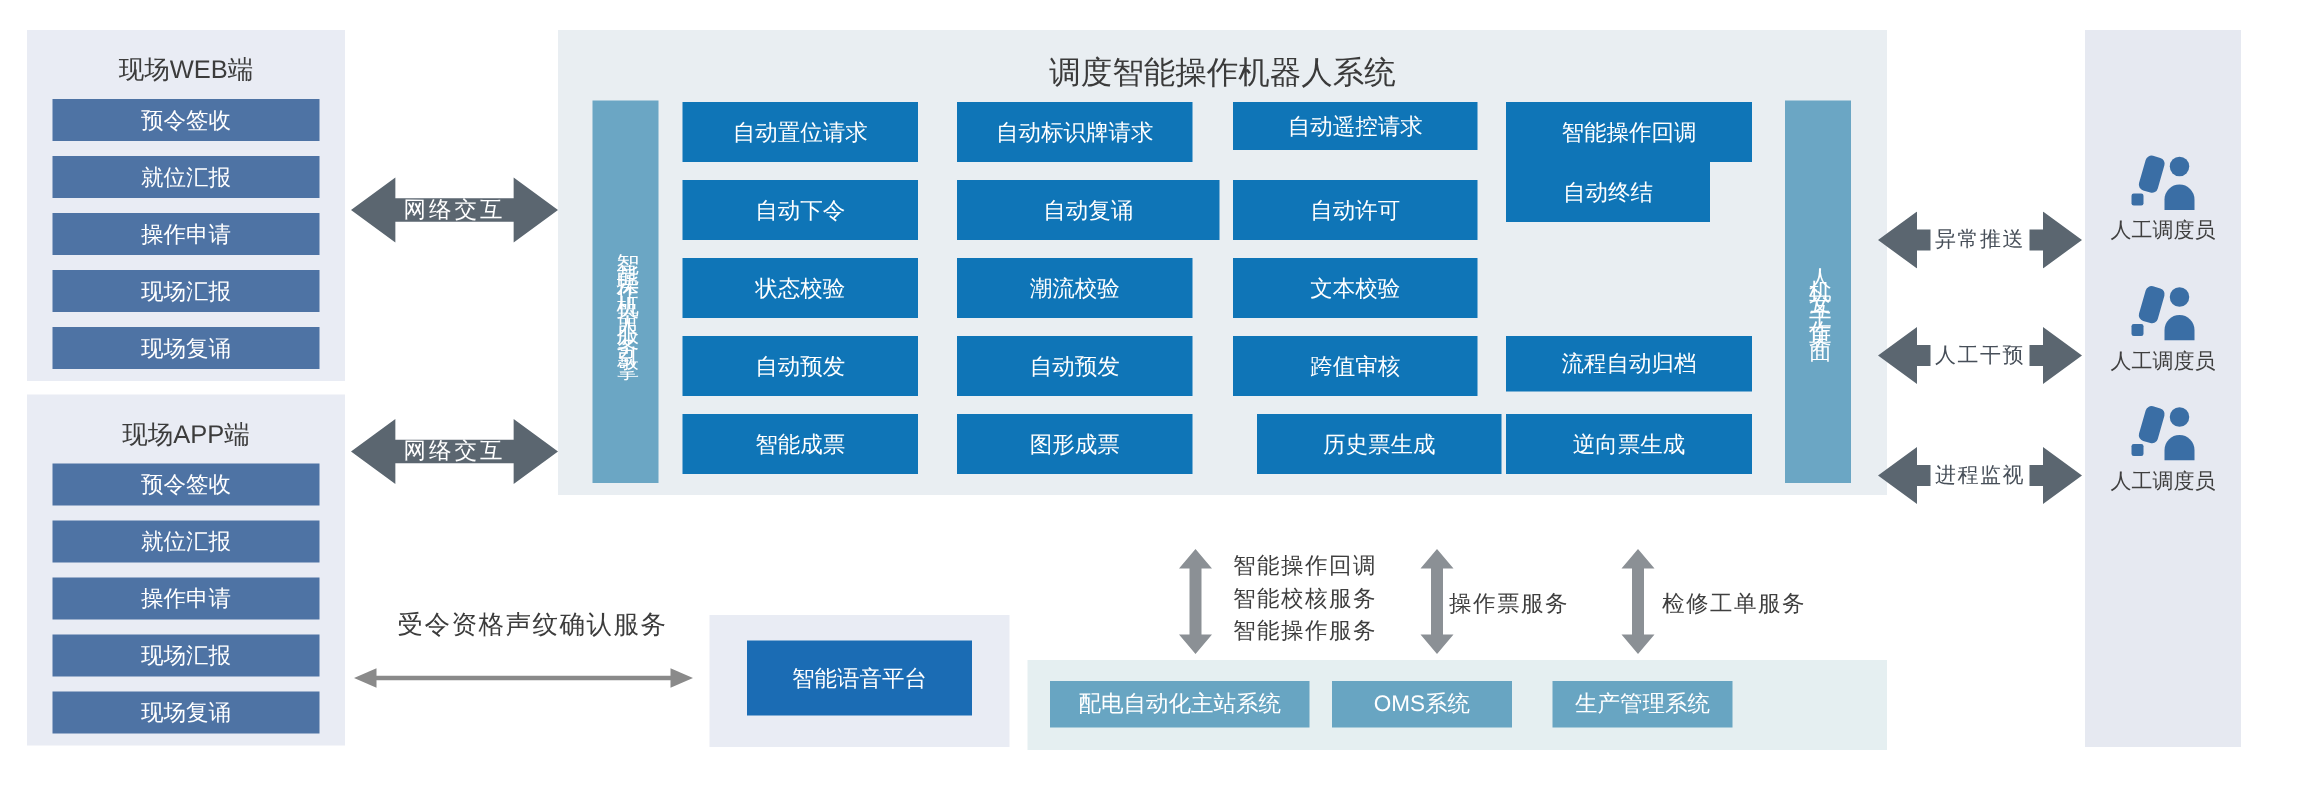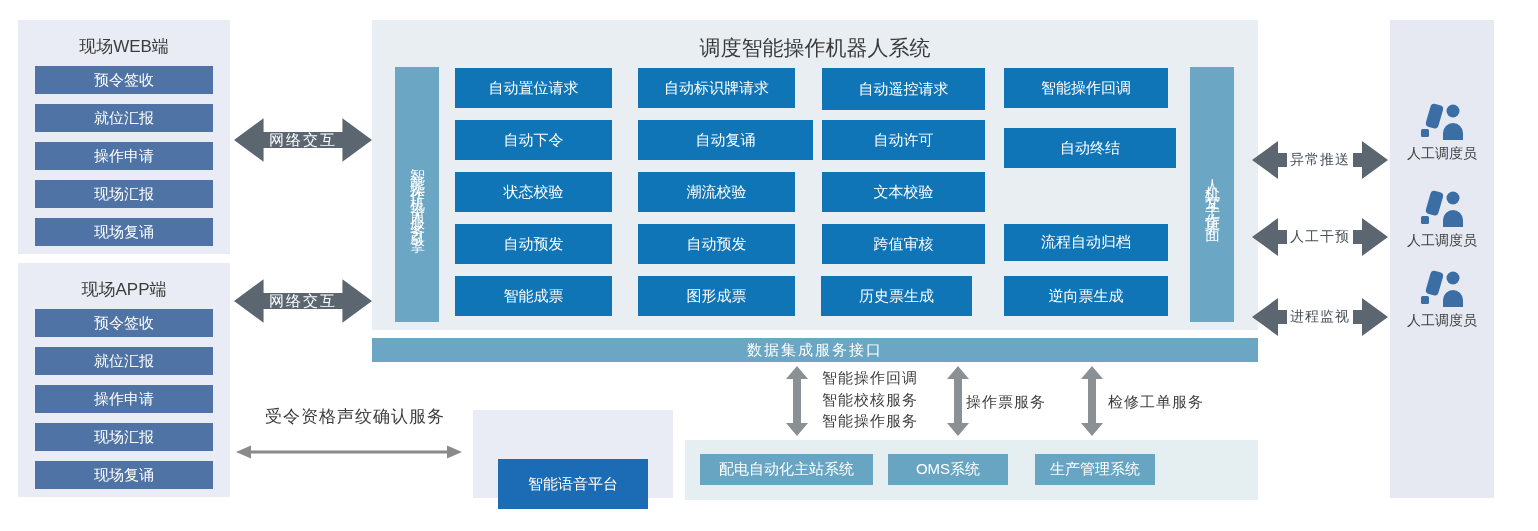--- a/index.html
+++ b/index.html
@@ -26,21 +26,21 @@
   
   .arrow-label{position:absolute;width:100%;text-align:center;color:#fff;font-size:15px;letter-spacing:2px;top:50%;transform:translateY(-50%);}
   .chip-label{position:absolute;left:50%;top:50%;transform:translate(-50%,-50%);background:#fff;
     color:#474f59;font-size:14px;letter-spacing:1px;padding:1px 3px;white-space:nowrap;}
   .svc-lines{color:#3f3f3f;font-size:15px;line-height:21.5px;letter-spacing:1px;}
   .svc-label{color:#3f3f3f;font-size:15px;letter-spacing:1px;white-space:nowrap;}
   
   .ext-panel{background:#e5eff1;}
   .ext-btn{position:absolute;background:#68a5c2;color:#fff;font-size:15px;display:flex;align-items:center;justify-content:center;}
   .voice-panel{background:#e9ecf4;}
-  .voice-btn{background:#1b6cb4;color:#fff;font-size:15px;display:flex;align-items:center;justify-content:center;margin-top:32px;}
+  .voice-btn{background:#1b6cb4;color:#fff;font-size:15px;display:flex;align-items:center;justify-content:center;}
   .vp-label{color:#3c3c3c;font-size:17px;text-align:center;letter-spacing:1px;}
   
   .right-panel{background:#e6e9f1;}
   .dispatcher{position:absolute;left:0;width:100%;display:flex;flex-direction:column;align-items:center;gap:5px;}
   .dispatcher-label{font-size:14px;color:#3f3f3f;white-space:nowrap;}
 </style>
 </head>
 <body>
 
 <div id="stage">
@@ -80,41 +80,40 @@
     <div class="arrow-label">网络交互</div>
   </div>
 
   <div class="abs main-panel" style="left:372px;top:20px;width:886px;height:310px;">
     <div class="abs main-title" style="top:14px;">调度智能操作机器人系统</div>
     <div class="abs vbar" style="left:23px;top:47px;width:44px;height:255px;">智能操作机器人服务引擎</div>
     <div class="abs vbar" style="left:818px;top:47px;width:44px;height:255px;">人机交互工作界面</div>
     <div id="module-grid">
         <div class="grid-btn" style="left: 83px; top: 48px; width: 157px; height: 40px;">自动置位请求</div>
         <div class="grid-btn" style="left: 266px; top: 48px; width: 157px; height: 40px;">自动标识牌请求</div>
-        <div class="grid-btn" style="left: 450px; top: 48px; width: 163px; height: 42px;">自动遥控请求</div>
+        <div class="grid-btn" style="left: 450px; top: 48px; width: 163px; height: 32px;">自动遥控请求</div>
         <div class="grid-btn" style="left: 632px; top: 48px; width: 164px; height: 40px;">智能操作回调</div>
         <div class="grid-btn" style="left: 83px; top: 100px; width: 157px; height: 40px;">自动下令</div>
         <div class="grid-btn" style="left: 266px; top: 100px; width: 175px; height: 40px;">自动复诵</div>
         <div class="grid-btn" style="left: 450px; top: 100px; width: 163px; height: 40px;">自动许可</div>
-        <div class="grid-btn" style="left: 632px; top: 108px; width: 172px; height: 40px;">自动终结</div>
+        <div class="grid-btn" style="left: 632px; top: 88px; width: 136px; height: 40px;">自动终结</div>
         <div class="grid-btn" style="left: 83px; top: 152px; width: 157px; height: 40px;">状态校验</div>
         <div class="grid-btn" style="left: 266px; top: 152px; width: 157px; height: 40px;">潮流校验</div>
         <div class="grid-btn" style="left: 450px; top: 152px; width: 163px; height: 40px;">文本校验</div>
         <div class="grid-btn" style="left: 83px; top: 204px; width: 157px; height: 40px;">自动预发</div>
         <div class="grid-btn" style="left: 266px; top: 204px; width: 157px; height: 40px;">自动预发</div>
         <div class="grid-btn" style="left: 450px; top: 204px; width: 163px; height: 40px;">跨值审核</div>
         <div class="grid-btn" style="left: 632px; top: 204px; width: 164px; height: 37px;">流程自动归档</div>
         <div class="grid-btn" style="left: 83px; top: 256px; width: 157px; height: 40px;">智能成票</div>
         <div class="grid-btn" style="left: 266px; top: 256px; width: 157px; height: 40px;">图形成票</div>
-        <div class="grid-btn" style="left: 449px; top: 256px; width: 151px; height: 40px;">历史票生成</div>
+        <div class="grid-btn" style="left: 466px; top: 256px; width: 163px; height: 40px;">历史票生成</div>
         <div class="grid-btn" style="left: 632px; top: 256px; width: 164px; height: 40px;">逆向票生成</div>
       </div>
   </div>
 
-  <div class="abs bus-bar" style="left:372px;top:338px;width:886px;height:24px;">数据集成服务接口</div>
 
   <div class="abs" style="left:785px;top:366px;">
     <svg width="24" height="70" viewBox="0 0 24 70">
       <polygon points="12,0 23,13 16,13 16,57 23,57 12,70 1,57 8,57 8,13 1,13" fill="#8b9095"></polygon>
     </svg>
   </div>
   <div class="abs" style="left:946px;top:366px;">
     <svg width="24" height="70" viewBox="0 0 24 70">
       <polygon points="12,0 23,13 16,13 16,57 23,57 12,70 1,57 8,57 8,13 1,13" fill="#8b9095"></polygon>
     </svg>

